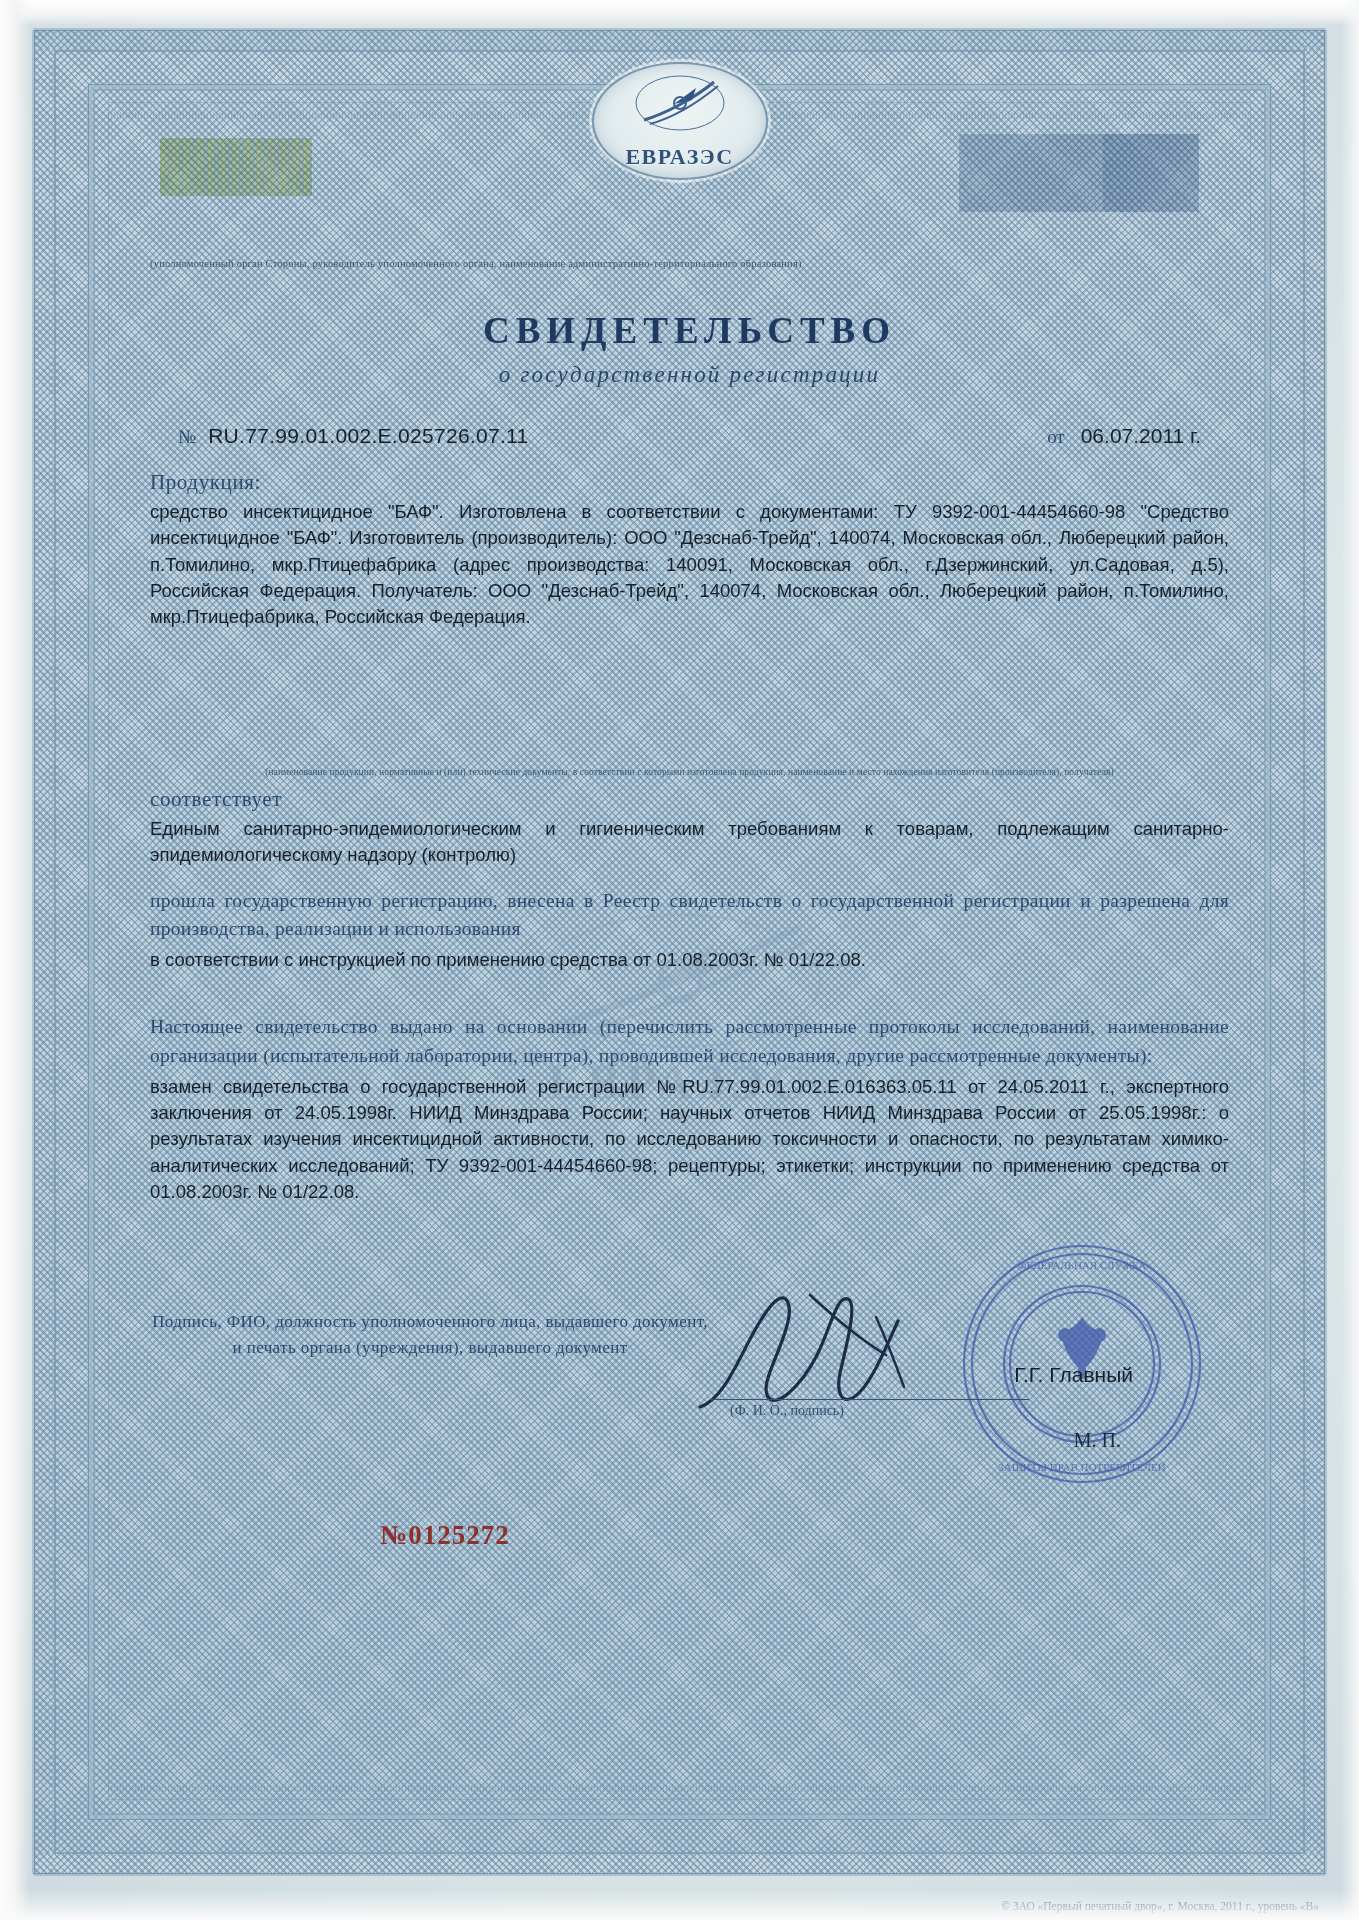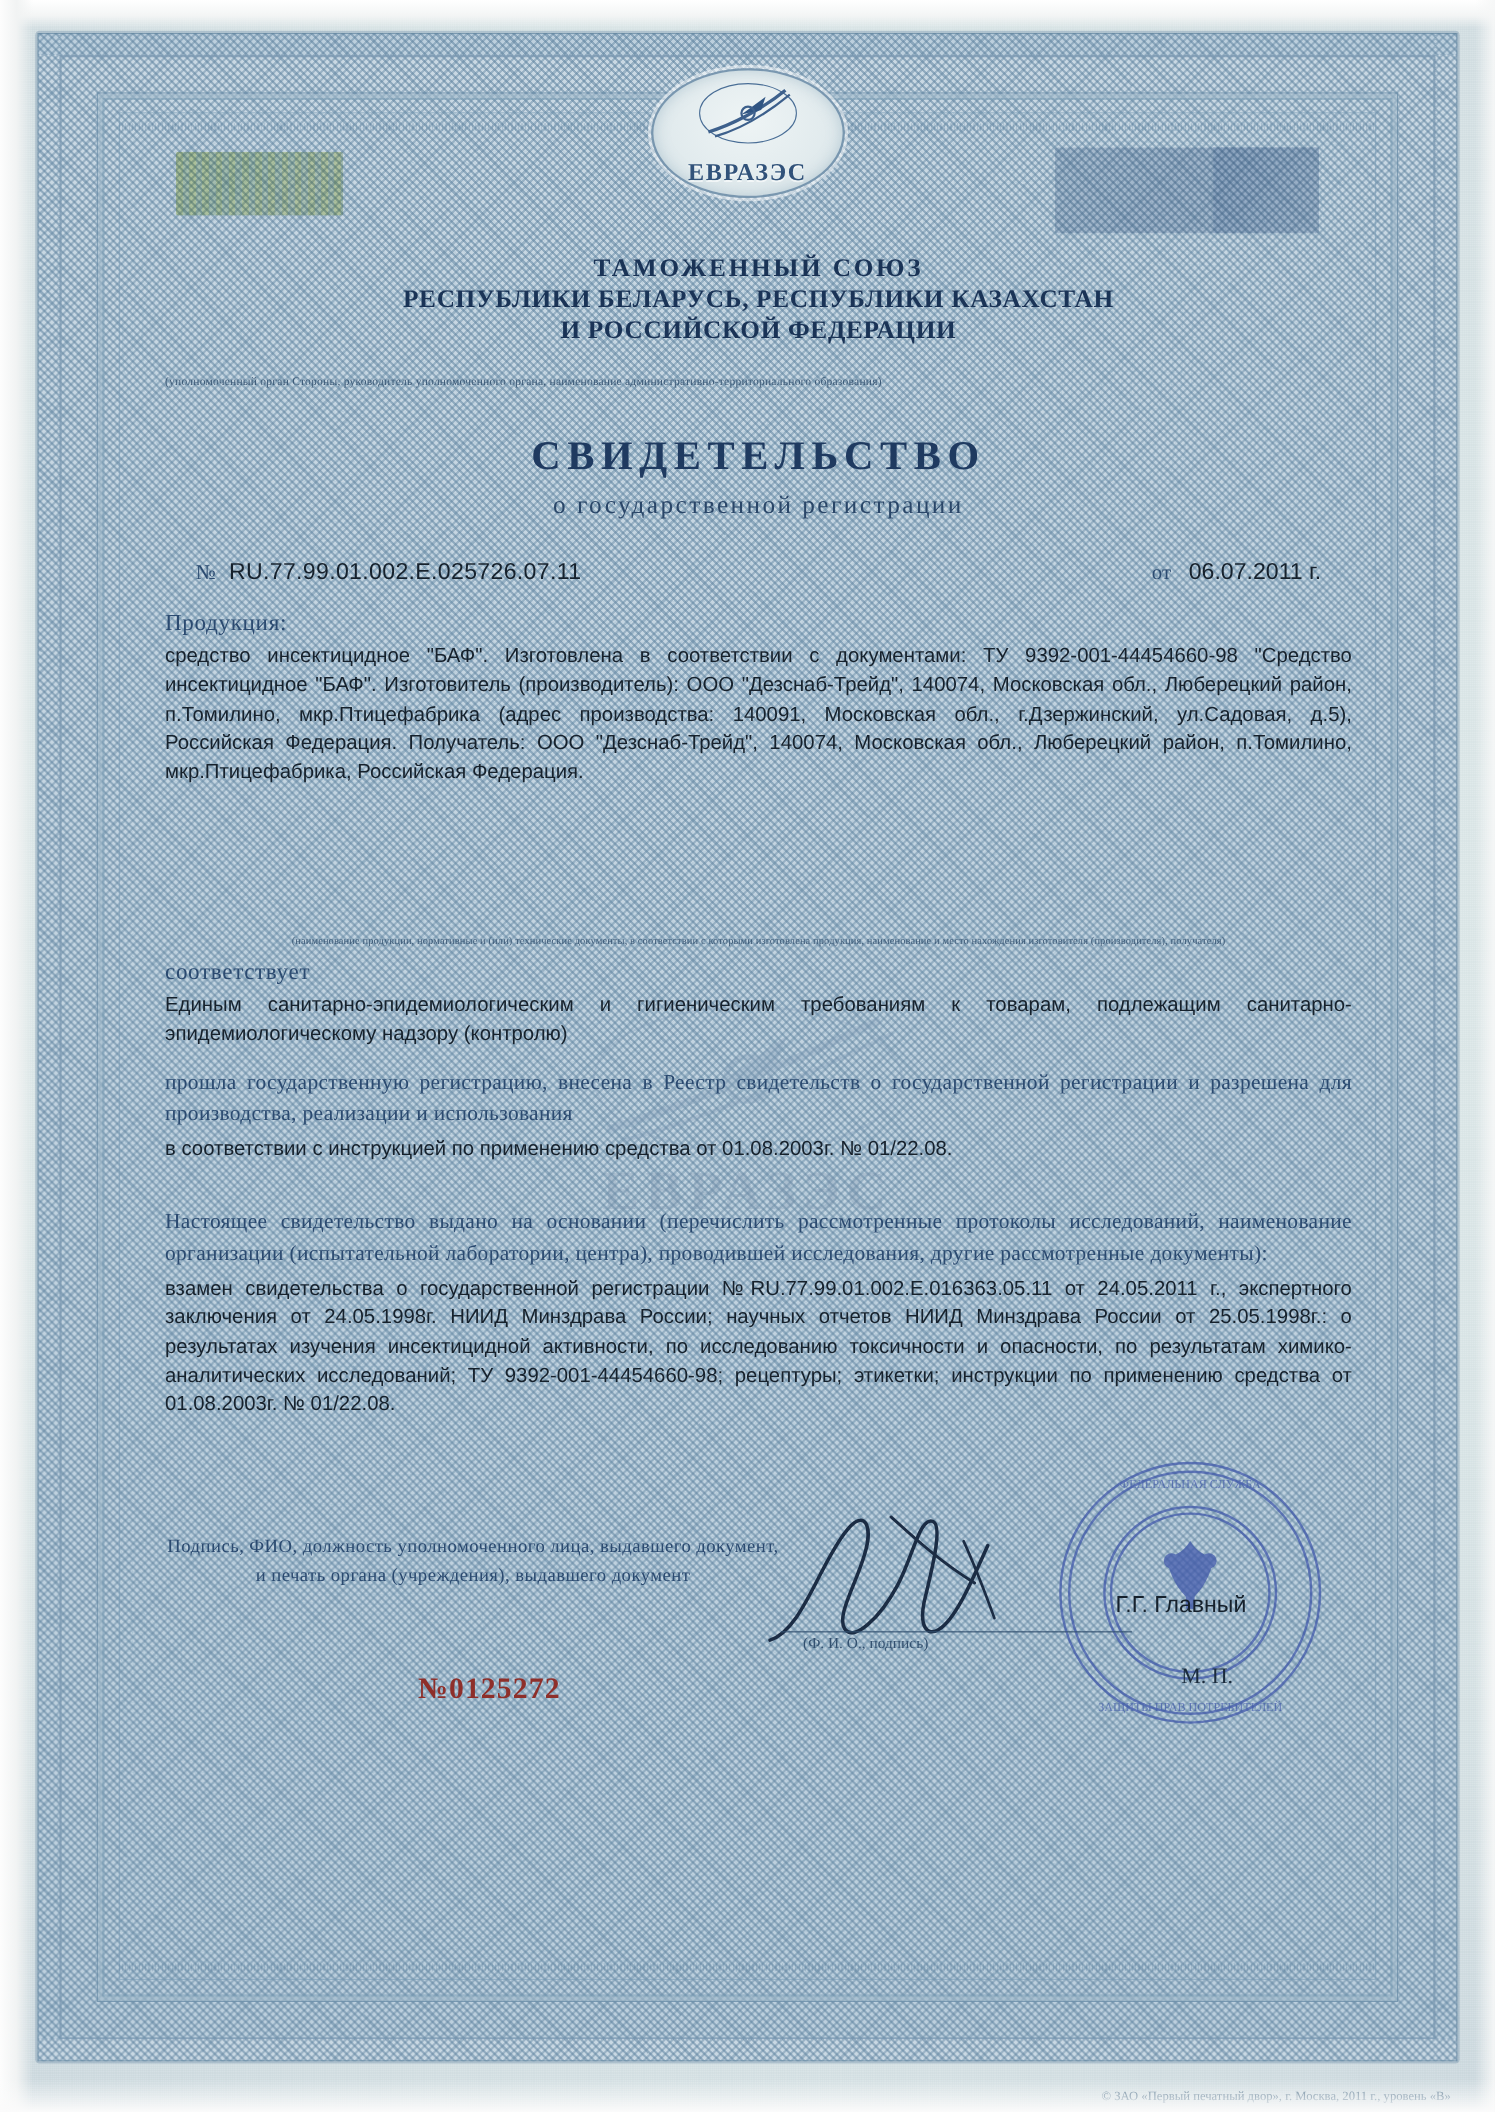--- a/index.html
+++ b/index.html
@@ -201,20 +201,21 @@
     letter-spacing: 6px;
     color: #1f3a60;
   }
   .cert-sub {
     text-align: center;
     margin-top: 10px;
     font-family: "Liberation Serif", serif;
     font-size: 23px;
     letter-spacing: 2.2px;
     color: #2a4668;
+    font-style: italic;
   }
 
   .numrow {
     display: flex;
     align-items: baseline;
     margin-top: 36px;
     padding: 0 28px;
   }
   .numrow .nlabel {
     font-family: "Liberation Serif", serif;
@@ -416,25 +417,20 @@
       <path d="M22 118 C80 100 180 62 270 18" stroke="#7e99b4" stroke-width="7" fill="none"></path>
       <path d="M36 128 C96 112 190 76 282 30" stroke="#7e99b4" stroke-width="4" fill="none"></path>
       <path d="M120 78 L186 32 L172 66 Z" fill="#7e99b4"></path>
       <circle cx="150" cy="72" r="20" fill="none" stroke="#7e99b4" stroke-width="5"></circle>
     </svg>
     <div class="wtext">ЕВРАЗЭС</div>
   </div>
 
   <div class="content">
 
-    <div class="ts-title">
-      <div class="l1">ТАМОЖЕННЫЙ СОЮЗ</div>
-      <div class="l2">РЕСПУБЛИКИ БЕЛАРУСЬ, РЕСПУБЛИКИ КАЗАХСТАН</div>
-      <div class="l3">И РОССИЙСКОЙ ФЕДЕРАЦИИ</div>
-    </div>
 
 
     <div class="caption-small">(уполномоченный орган Стороны, руководитель уполномоченного органа, наименование административно-территориального образования)</div>
 
     <div class="cert-title">СВИДЕТЕЛЬСТВО</div>
     <div class="cert-sub">о государственной регистрации</div>
 
     <div class="numrow">
       <span class="nlabel">№</span>
       <span class="nvalue">RU.77.99.01.002.Е.025726.07.11</span>

